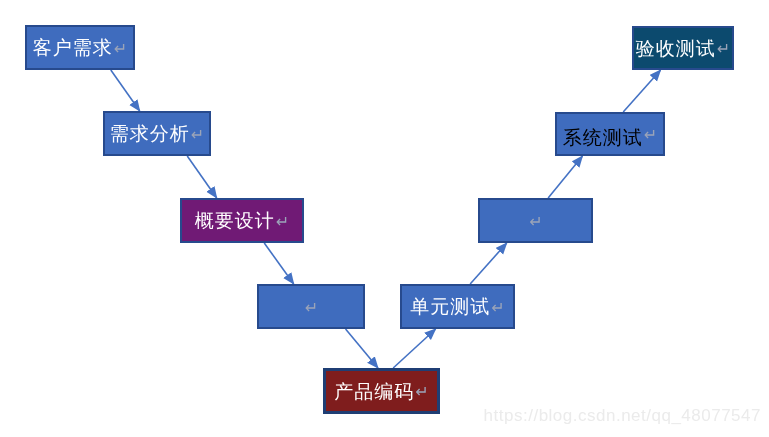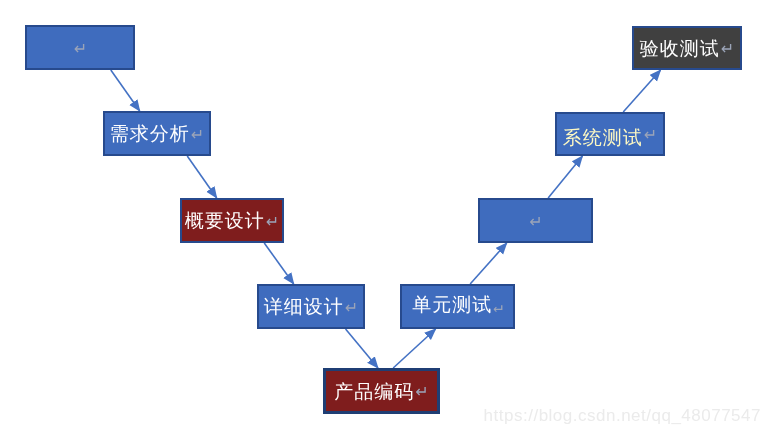--- a/index.html
+++ b/index.html
@@ -59,49 +59,49 @@
       <line x1="187.24" y1="156" x2="216.72" y2="198" stroke="#4472C4" stroke-width="1.6" marker-end="url(#arrowhead)"></line>
       <line x1="264.24" y1="243" x2="293.72" y2="284" stroke="#4472C4" stroke-width="1.6" marker-end="url(#arrowhead)"></line>
       <line x1="345.56" y1="329" x2="377.99" y2="368" stroke="#4472C4" stroke-width="1.6" marker-end="url(#arrowhead)"></line>
       <line x1="393.2" y1="368" x2="435.65" y2="329" stroke="#4472C4" stroke-width="1.6" marker-end="url(#arrowhead)"></line>
       <line x1="470.15" y1="284" x2="506.75" y2="243" stroke="#4472C4" stroke-width="1.6" marker-end="url(#arrowhead)"></line>
       <line x1="548.15" y1="198" x2="582.5" y2="156" stroke="#4472C4" stroke-width="1.6" marker-end="url(#arrowhead)"></line>
       <line x1="623.2" y1="112" x2="660.6" y2="70" stroke="#4472C4" stroke-width="1.6" marker-end="url(#arrowhead)"></line>
     </svg>
 
   <div class="node" style="left: 25px; top: 25px; width: 110px; height: 45px; background: rgb(63, 108, 190); border: 2px solid rgb(39, 74, 141);">
+    <span class="lbl" style="color: rgb(255, 255, 255);">客户需求</span>
       <span class="rm" style="color: rgb(155, 164, 184);">↵</span>
   </div>
   <div class="node" style="left: 103px; top: 111px; width: 108px; height: 45px; background: rgb(63, 108, 190); border: 2px solid rgb(39, 74, 141);">
     <span class="lbl" style="color: rgb(255, 255, 255);">需求分析</span>
       <span class="rm" style="color: rgb(155, 164, 184);">↵</span>
   </div>
-  <div class="node" style="left: 180px; top: 198px; width: 104px; height: 45px; background: #7f1d1d; border: 2px solid rgb(39, 74, 141);">
+  <div class="node" style="left: 180px; top: 198px; width: 124px; height: 45px; background: #701a75; border: 2px solid rgb(39, 74, 141);">
     <span class="lbl" style="color: rgb(255, 255, 255);">概要设计</span>
       <span class="rm" style="color: rgb(155, 164, 184);">↵</span>
   </div>
   <div class="node" style="left: 257px; top: 284px; width: 108px; height: 45px; background: rgb(63, 108, 190); border: 2px solid rgb(39, 74, 141);">
-    <span class="lbl" style="color: rgb(255, 255, 255);">详细设计</span>
       <span class="rm" style="color: rgb(155, 164, 184);">↵</span>
   </div>
   <div class="node" style="left: 323px; top: 368px; width: 117px; height: 46px; background: #7f1d1d; border: 3px solid rgb(31, 62, 116);">
     <span class="lbl" style="color: rgb(255, 255, 255);">产品编码</span>
       <span class="rm" style="color: rgb(155, 164, 184);">↵</span>
   </div>
-  <div class="node" style="left: 400px; top: 284px; width: 115px; height: 45px; background: rgb(63, 108, 190); border: 2px solid rgb(39, 74, 141); font-family: Liberation Mono, monospace;">
+  <div class="node" style="left: 400px; top: 284px; width: 115px; height: 45px; background: rgb(63, 108, 190); border: 2px solid rgb(39, 74, 141);">
     <span class="lbl" style="color: rgb(255, 255, 255);">单元测试</span>
       <span class="rm" style="color: rgb(155, 164, 184);">↵</span>
   </div>
   <div class="node" style="left: 478px; top: 198px; width: 115px; height: 45px; background: rgb(63, 108, 190); border: 2px solid rgb(39, 74, 141);">
       <span class="rm" style="color: rgb(155, 164, 184);">↵</span>
   </div>
   <div class="node" style="left: 555px; top: 112px; width: 110px; height: 44px; background: rgb(63, 108, 190); border: 2px solid rgb(39, 74, 141);">
-    <span class="lbl" style="color: #fef9c3; margin-top: 7px;">系统测试</span>
+    <span class="lbl" style="color: #000000; margin-top: 7px;">系统测试</span>
       <span class="rm" style="color: rgb(155, 164, 184);">↵</span>
   </div>
-  <div class="node" style="left: 632px; top: 26px; width: 110px; height: 44px; background: #404040; border: 2px solid rgb(39, 74, 141);">
+  <div class="node" style="left: 632px; top: 26px; width: 102px; height: 44px; background: #0c4a6e; border: 2px solid rgb(39, 74, 141);">
     <span class="lbl" style="color: rgb(255, 255, 255);">验收测试</span>
       <span class="rm" style="color: rgb(155, 164, 184);">↵</span>
   </div>
 
   <div class="watermark" style="color: rgb(235, 235, 235);">https://blog.csdn.net/qq_48077547</div>
 
 </div>
 
 </body></html>

